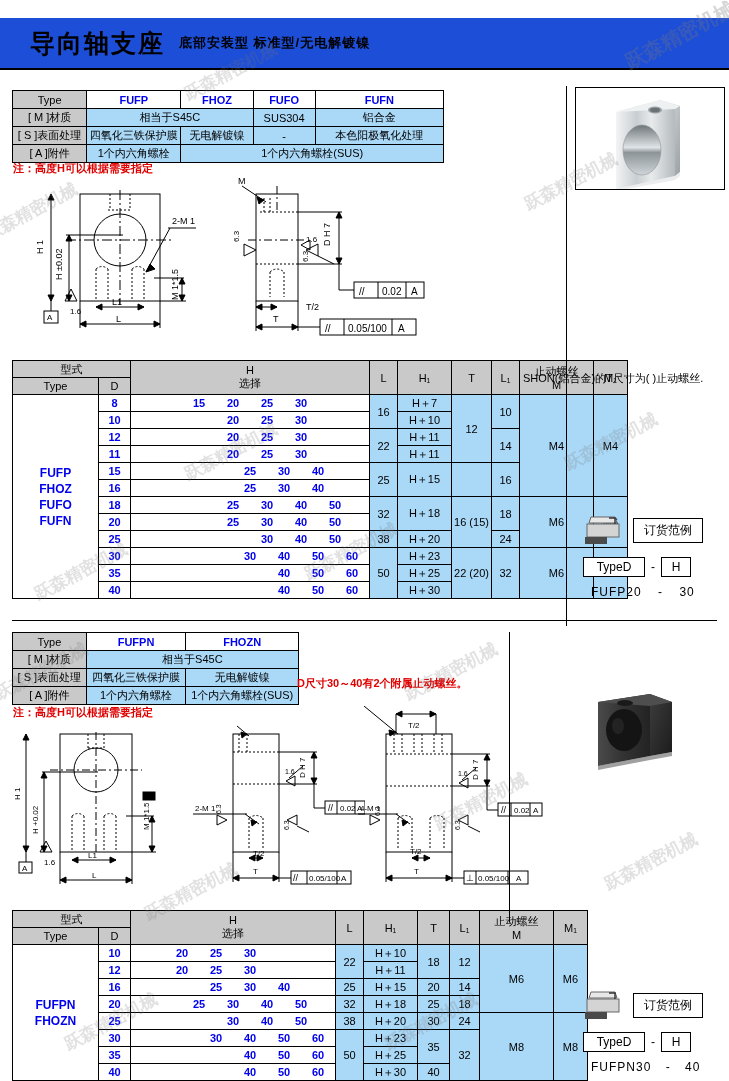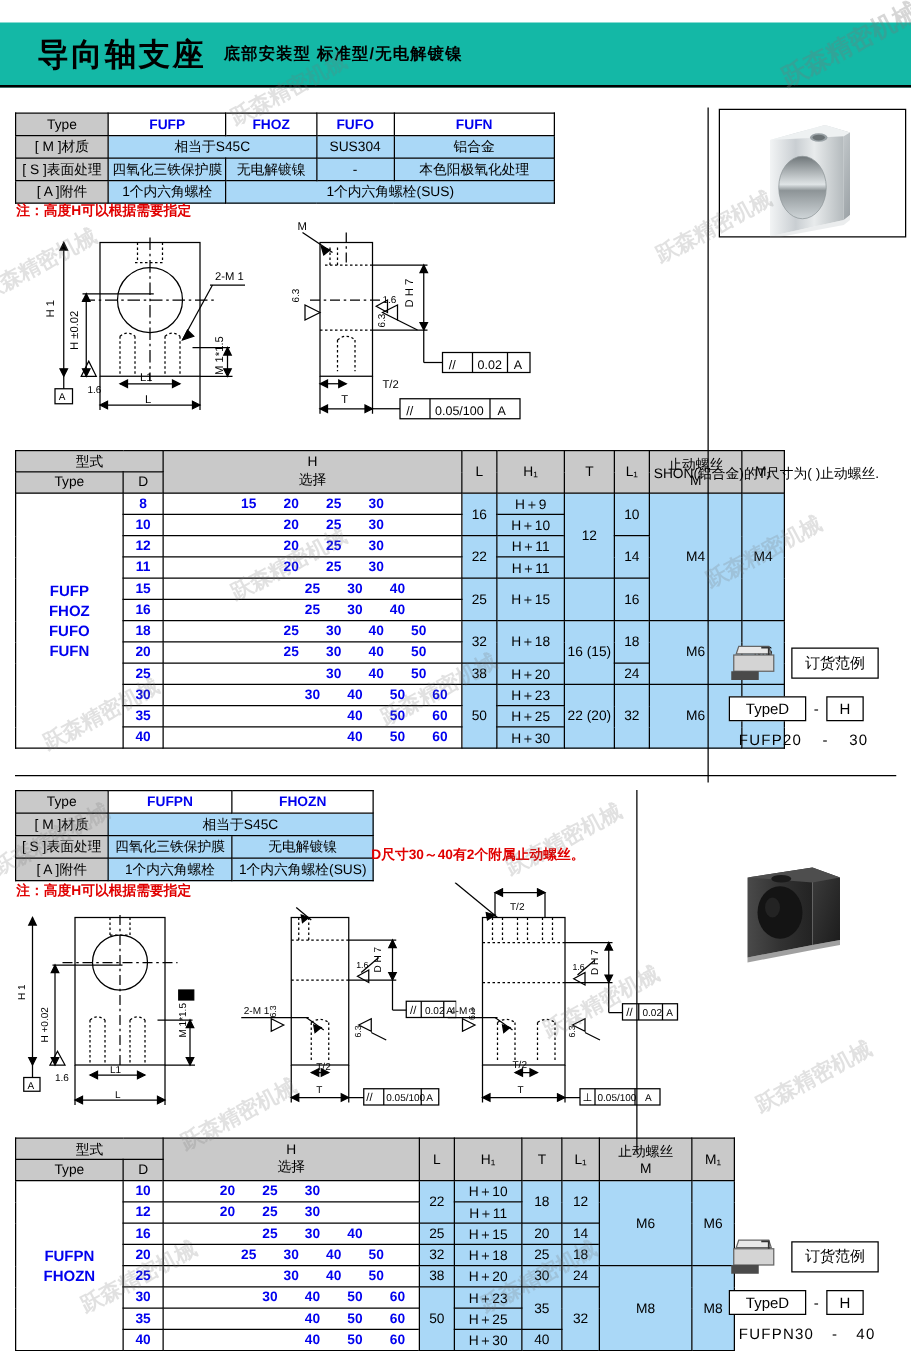--- a/index.html
+++ b/index.html
@@ -7,21 +7,21 @@
   body {
     width:729px; height:1081px;
     font-family:"Liberation Sans","DejaVu Sans",sans-serif;
     background:#fff; color:#000; position:relative; overflow:hidden;
   }
   .page { position:relative; width:729px; height:1081px; }
 
   
   .header {
     position:absolute; left:0; top:18px; width:729px; height:52px;
-    background:#14b8a6; border-bottom:2px solid #000;
+    background:#1d4ed8; border-bottom:2px solid #000;
     display:flex; align-items:center; padding-left:30px;
   }
   .h-title { font-size:25px; font-weight:bold; letter-spacing:2px; }
   .h-sub { font-size:13px; font-weight:bold; margin-left:14px; letter-spacing:1px; }
 
   
   table { border-collapse:collapse; }
   .spec { position:absolute; border:1px solid #000; font-size:11px; }
   .spec td { border:1px solid #000; text-align:center; height:18px; padding:0 2px; white-space:nowrap; }
   .spec td.lbl { background:#c9c9c9; width:74px; font-size:11px; }
@@ -278,21 +278,21 @@
     <tr>
       <td class="typecell" rowspan="12">
         <div>FUFP</div>
         <div>FHOZ</div>
         <div>FUFO</div>
         <div>FUFN</div>
       </td>
       <td class="white num" style="height:17px;">8</td>
       <td class="white hopts"><span>15</span><span>20</span><span>25</span><span>30</span></td>
       <td class="blue" rowspan="2">16</td>
-      <td class="blue">H＋9</td>
+      <td class="blue">H＋7</td>
       <td class="blue" rowspan="4">12</td>
       <td class="blue" rowspan="2">10</td>
       <td class="blue" rowspan="6">M4</td>
       <td class="blue" rowspan="6">M4</td>
     </tr>
     <tr>
       <td class="white num" style="height:17px;">10</td>
       <td class="white hopts"><span></span><span>20</span><span>25</span><span>30</span></td>
       <td class="blue">H＋10</td>
     </tr>

